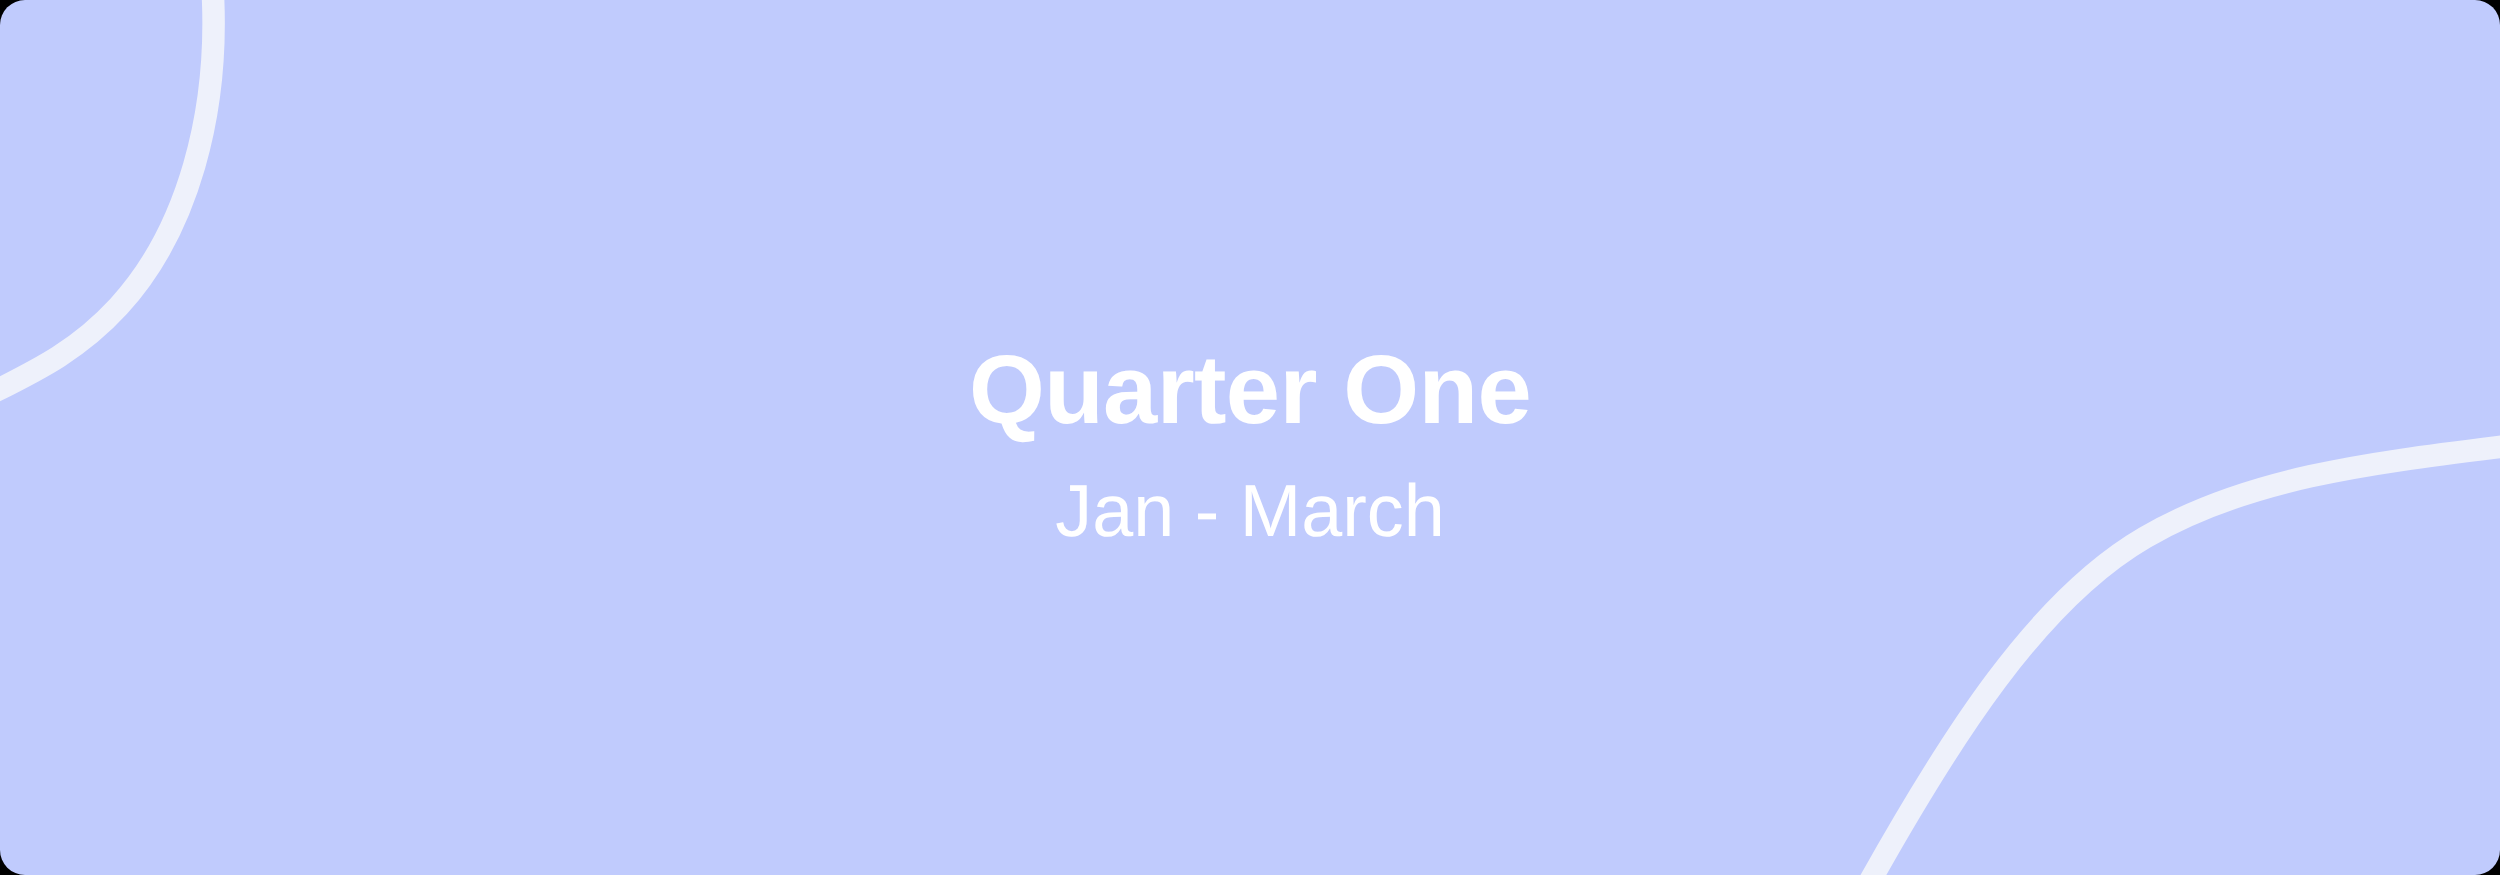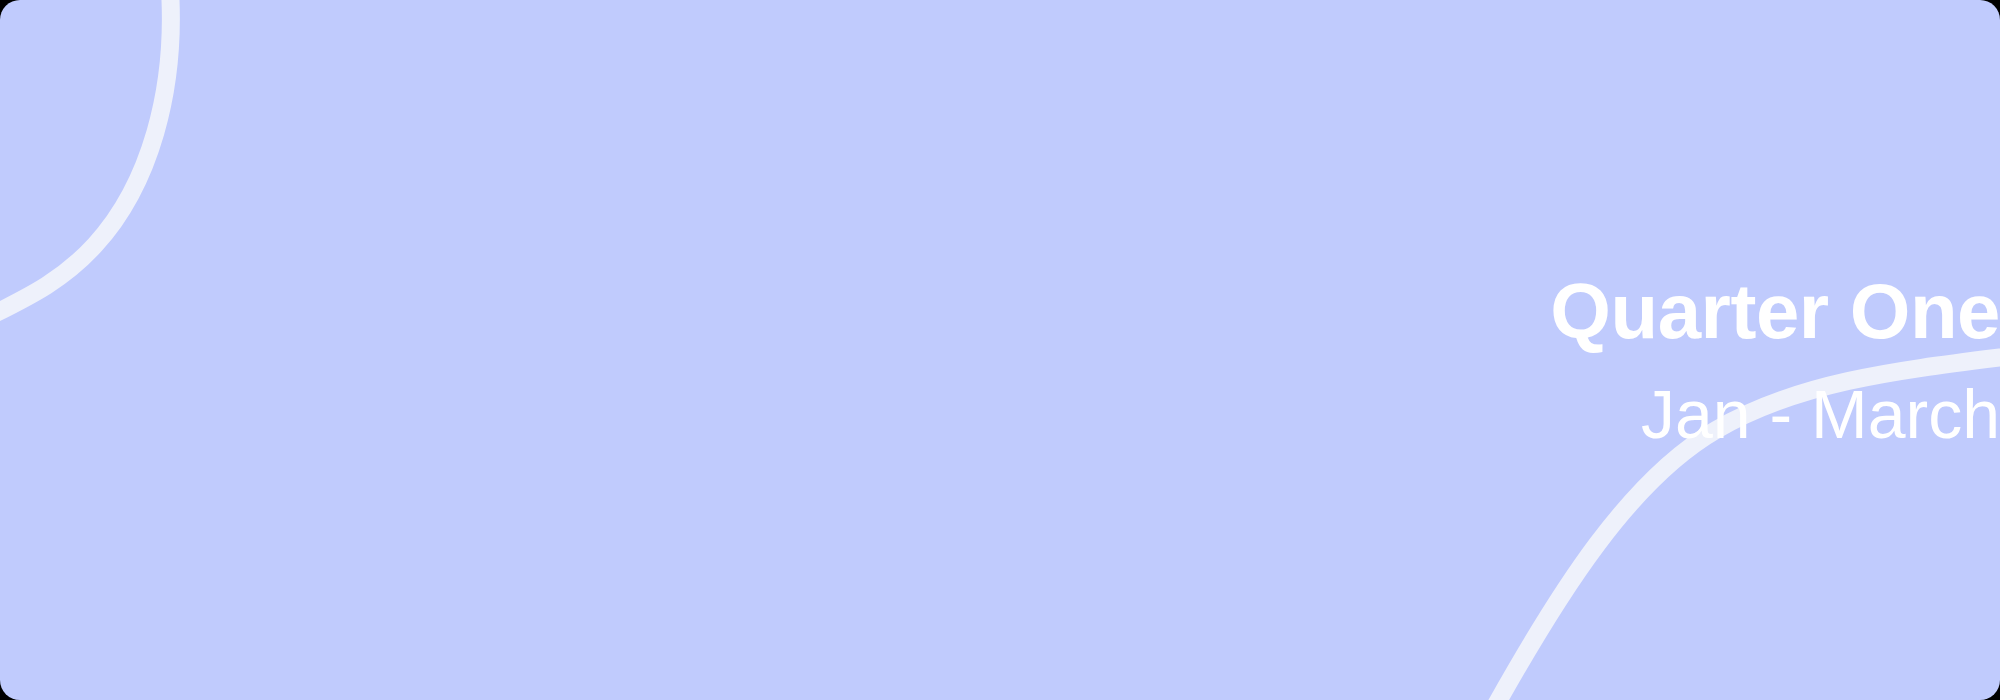--- a/index.html
+++ b/index.html
@@ -32,21 +32,21 @@
     pointer-events: none;
   }
 
   .banner-content {
     position: absolute;
     inset: 0;
     display: flex;
     flex-direction: column;
     align-items: center;
     justify-content: flex-start;
-    text-align: right;
+    text-align: center;
   }
 
   .banner-title {
     margin: 0;
     position: absolute;
     left: 0;
     right: 0;
     top: 272px;
     font-size: 78px;
     line-height: 1;
@@ -55,21 +55,21 @@
     color: #ffffff;
     white-space: nowrap;
   }
 
   .banner-subtitle {
     margin: 0;
     position: absolute;
     left: 0;
     right: 0;
     top: 380px;
-    font-size: 68px;
+    font-size: 59px;
     line-height: 1;
     font-weight: 500;
     letter-spacing: 0px;
     color: #ffffff;
     white-space: nowrap;
   }
 </style>
 </head>
 <body>
 

